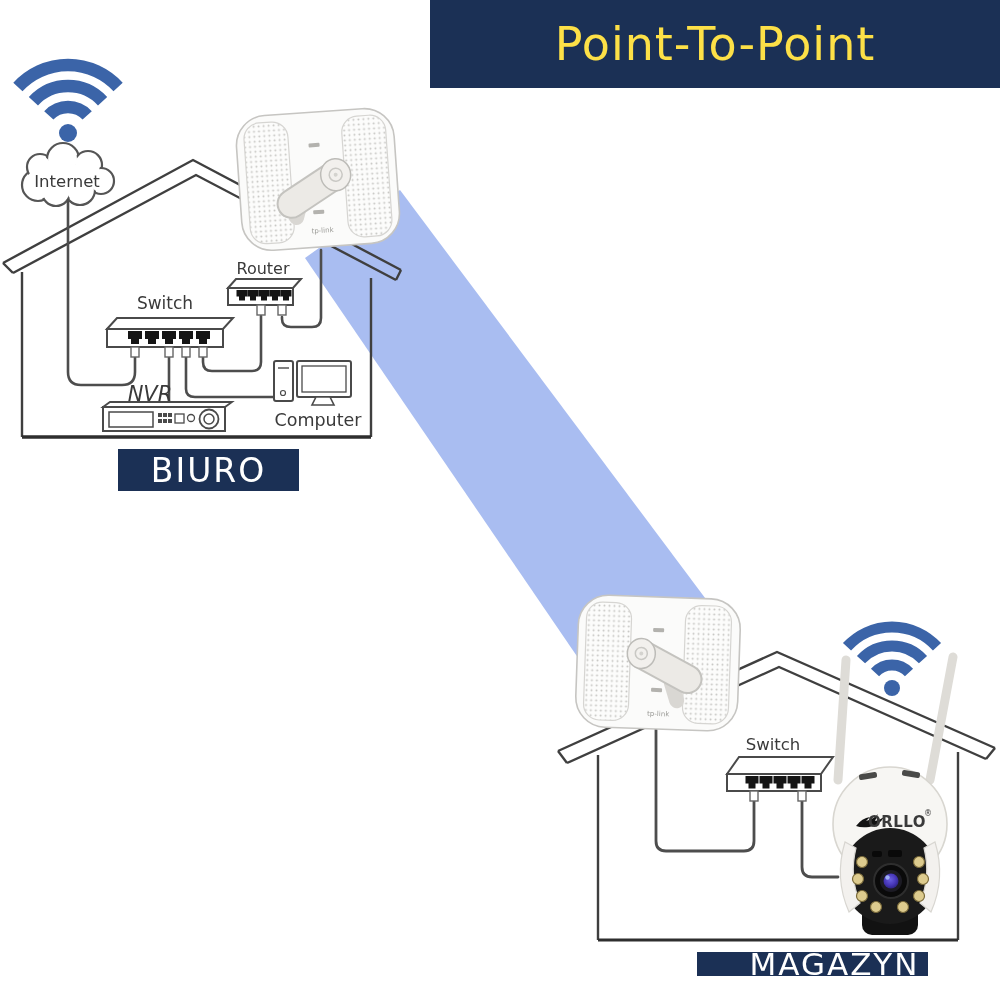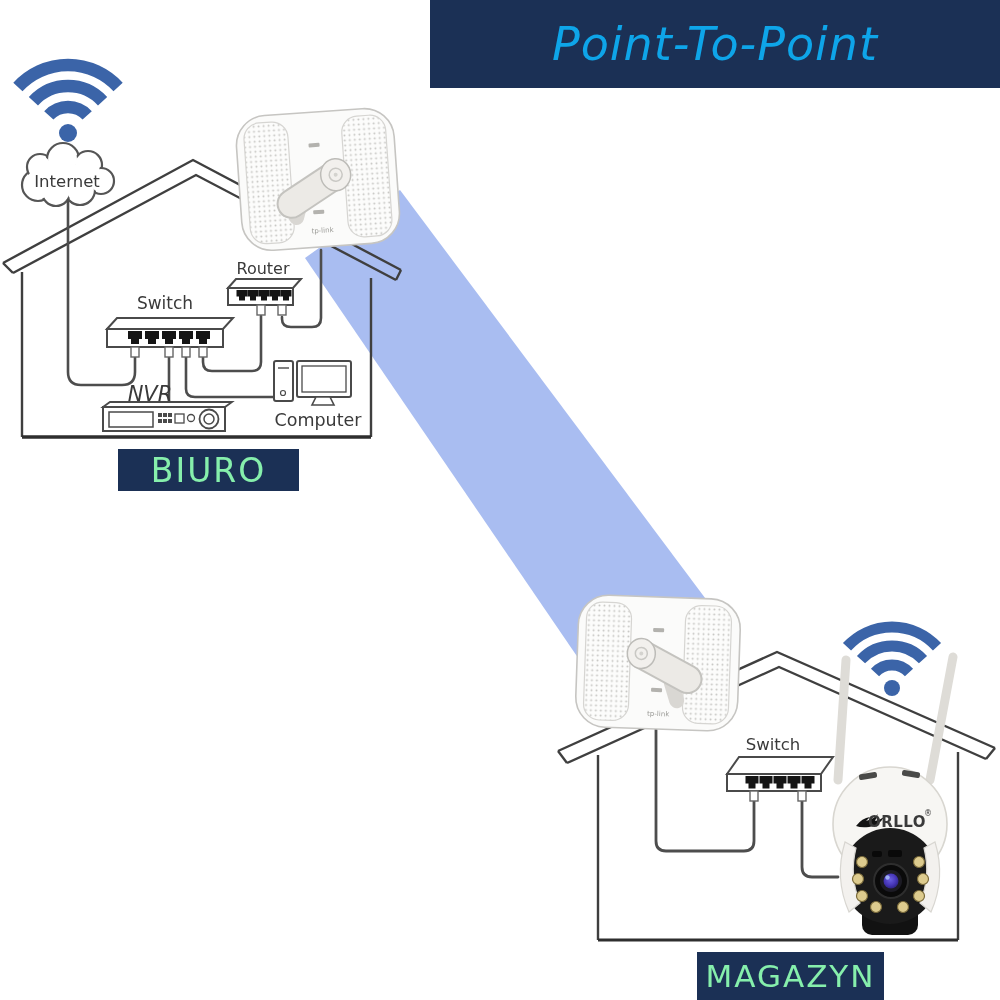--- a/index.html
+++ b/index.html
@@ -1,25 +1,25 @@
 <!DOCTYPE html>
 <html><head>
 <meta charset="utf-8">
 <style>
   html,body{margin:0;padding:0;background:#ffffff;}
   body{width:1000px;height:1000px;position:relative;overflow:hidden;
        font-family:"DejaVu Sans","Liberation Sans",sans-serif;}
   .canvas{position:absolute;inset:0;width:888px;height:1000px;}
   .banner{position:absolute;left:430px;top:0;width:570px;height:88px;
           background:#1b3055;display:flex;align-items:center;justify-content:center;}
-  .banner-title{color:#0ea5e9;font-size:46px;letter-spacing:1px;font-style:italic;}
+  .banner-title{color:#fde047;font-size:46px;letter-spacing:1px;}
   .badge{position:absolute;background:#1b3055;display:flex;align-items:center;
-         justify-content:center;color:#86efac;letter-spacing:2px;}
+         justify-content:center;color:#ffffff;letter-spacing:2px;}
   .badge.biuro{left:118px;top:449px;width:181px;height:42px;font-size:33px;}
-  .badge.magazyn{left:697px;top:952px;width:187px;height:48px;font-size:31px;}
+  .badge.magazyn{left:697px;top:952px;width:187px;height:24px;font-size:31px;padding-left:44px;}
   svg text{fill:#3a3a3a;}
   .lbl{font-size:17px;}
   .tiny{font-size:7px;fill:#9a9a96;}
 </style>
 </head>
 <body>
 
 <div class="canvas">
 <svg width="1000" height="1000" viewBox="0 0 1000 1000">
   <defs>

